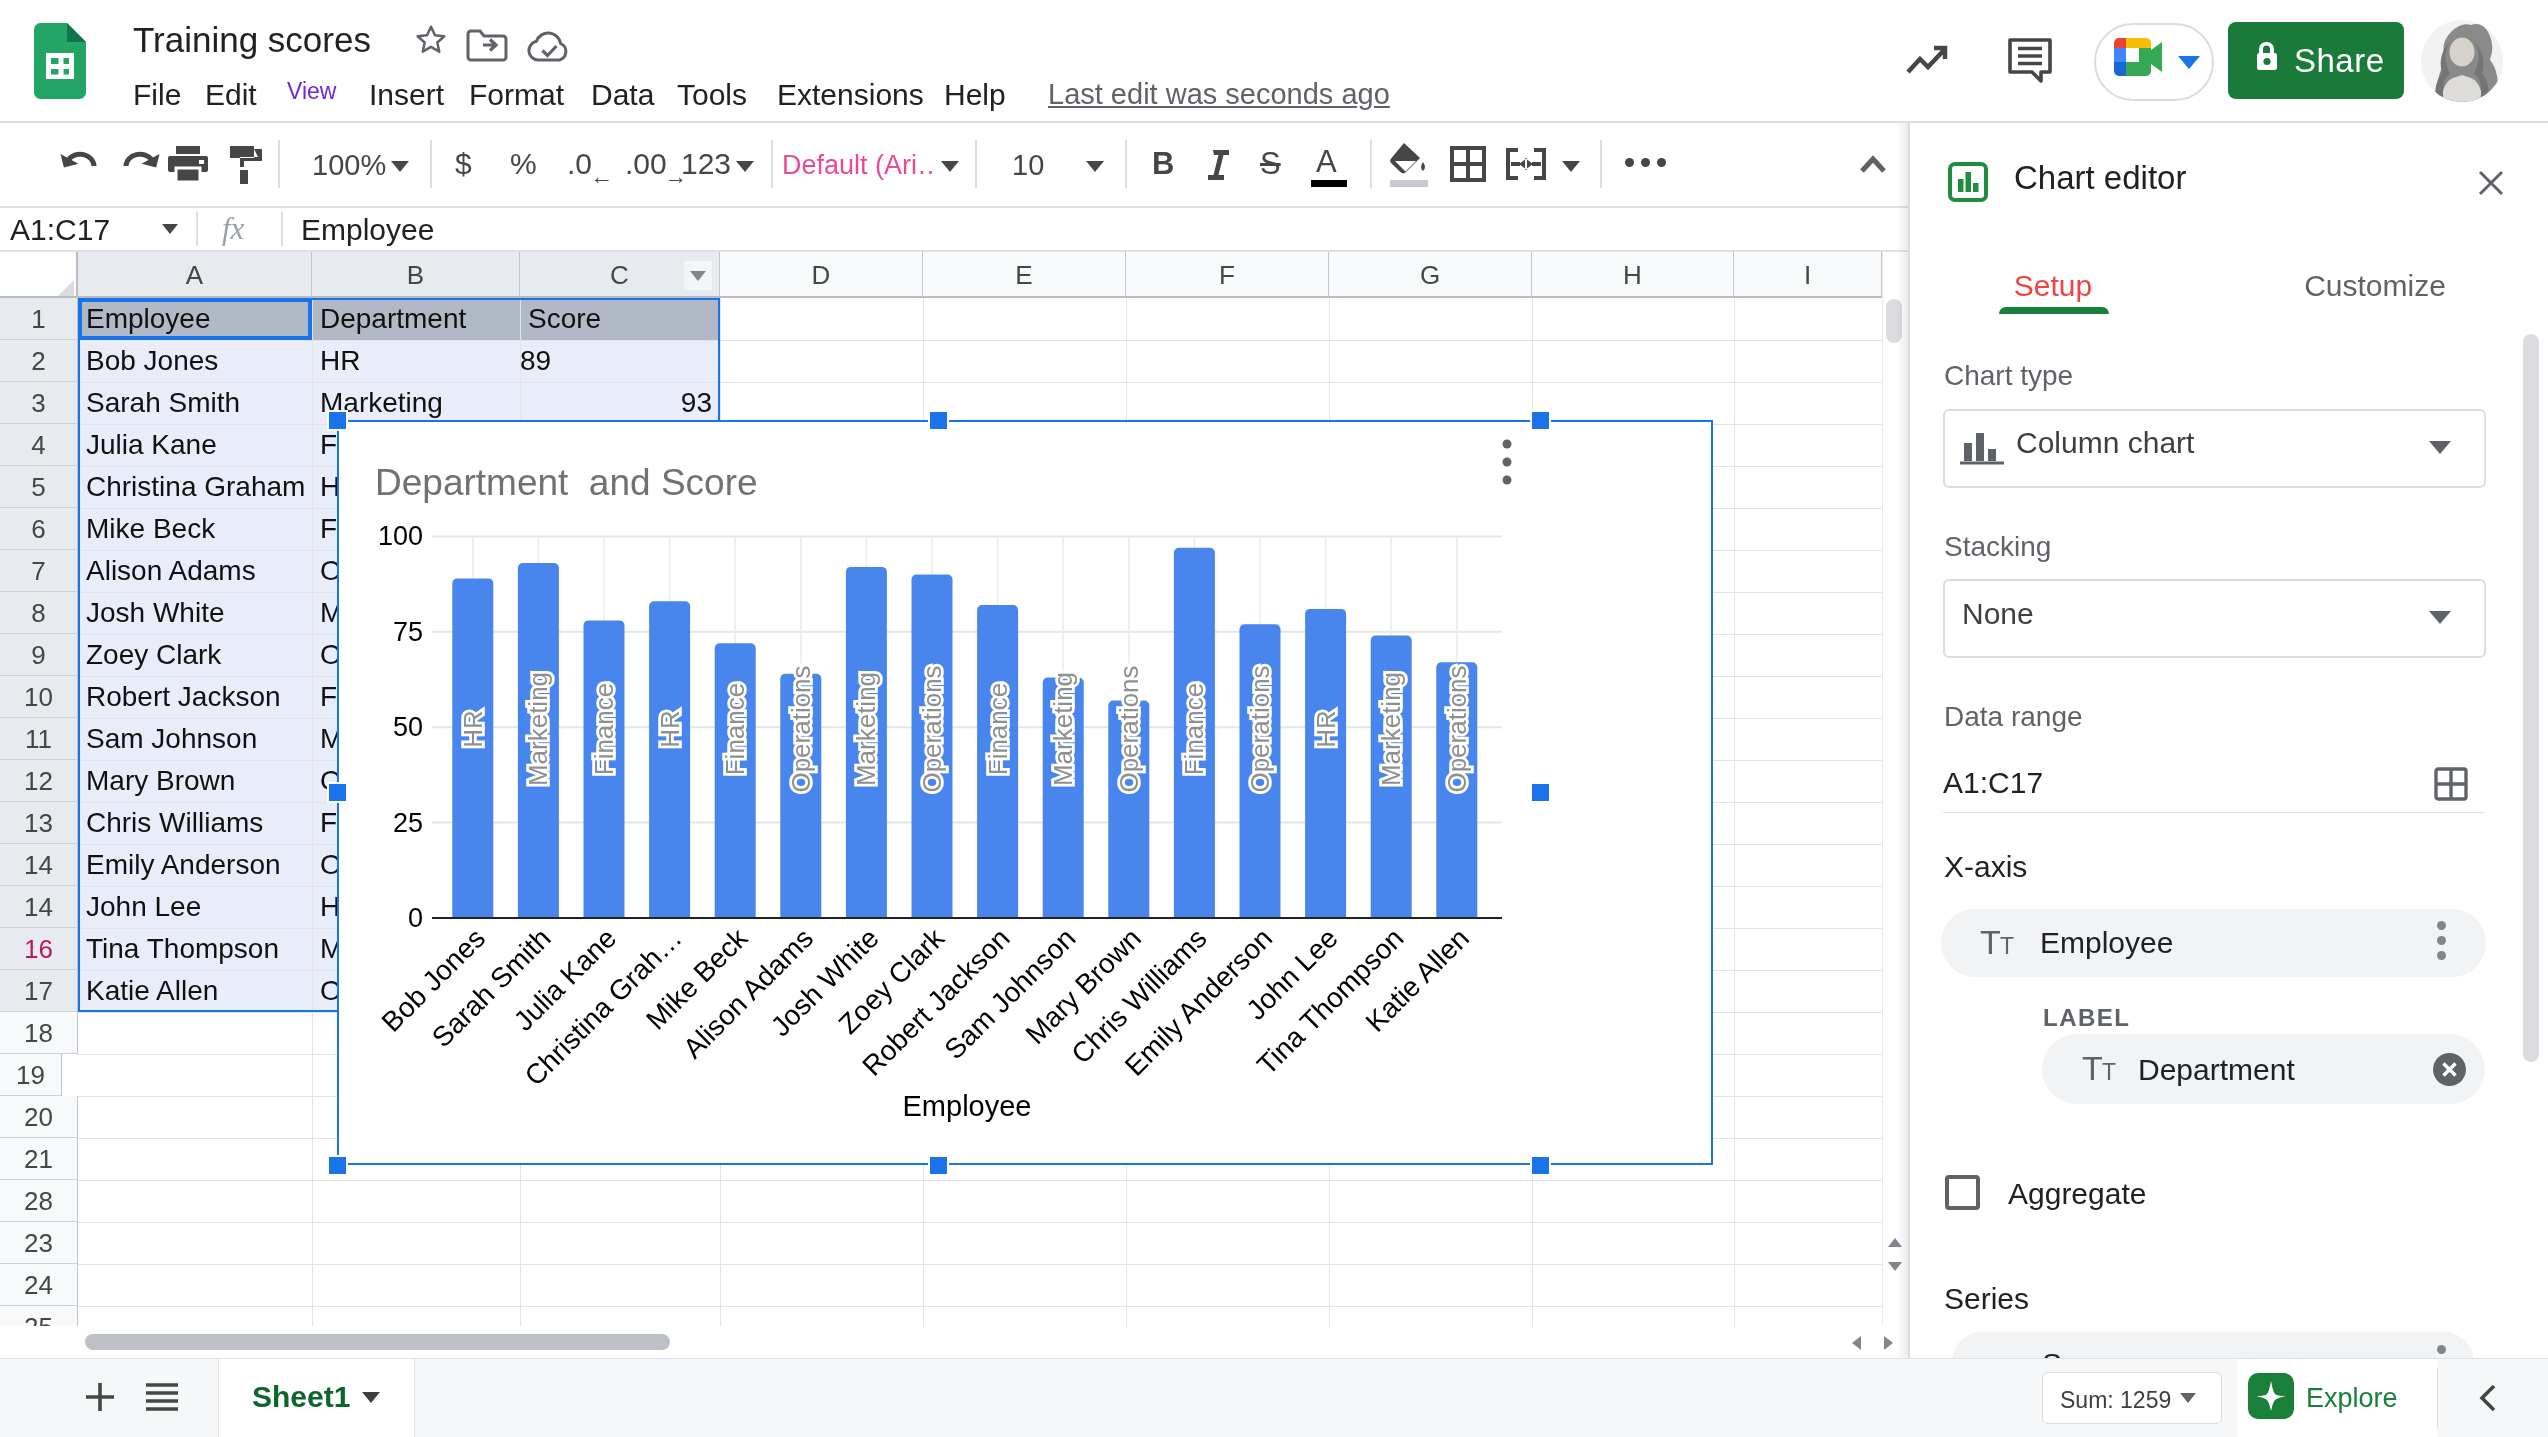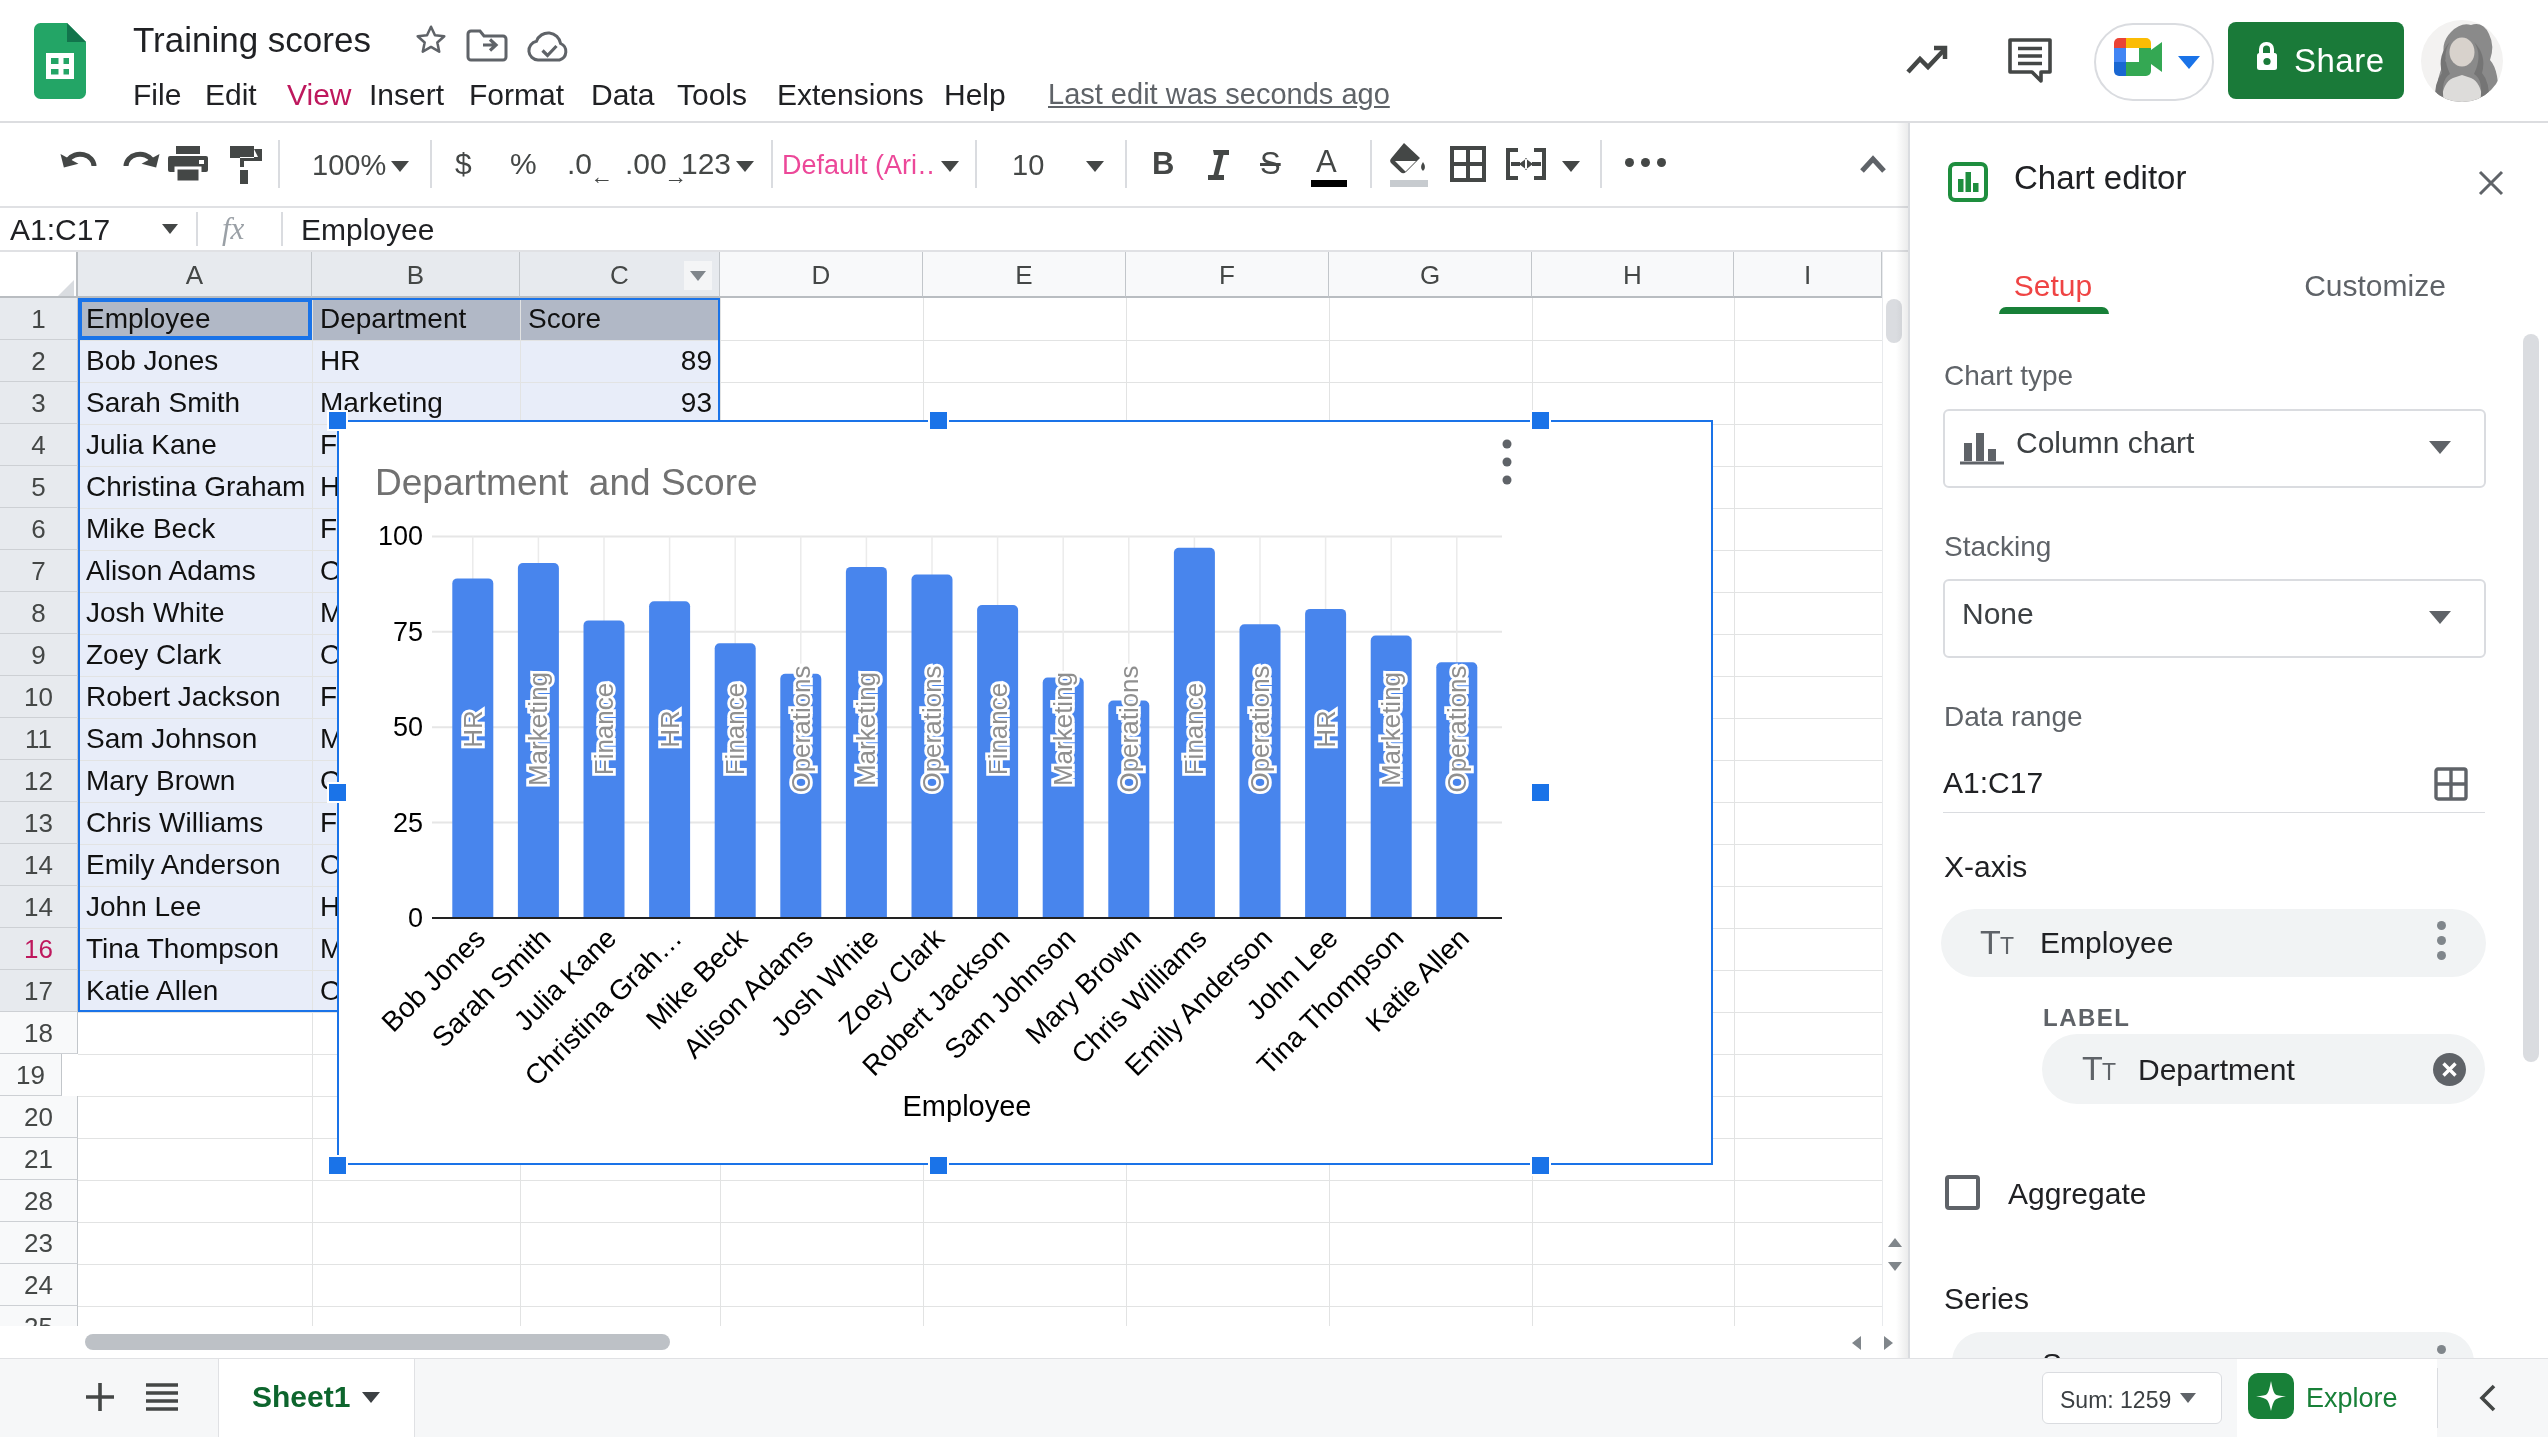--- a/index.html
+++ b/index.html
@@ -21,21 +21,21 @@
 <svg class="ic" style="left:466px;top:28px" width="42" height="34" viewBox="0 0 42 34" fill="none" stroke="#5f6368" stroke-width="3">
 <path d="M2 6 a3 3 0 0 1 3 -3 h9 l4 5 h19 a3 3 0 0 1 3 3 v18 a3 3 0 0 1 -3 3 H5 a3 3 0 0 1 -3 -3 Z"></path>
 <path d="M17 17 h11 M24 11.5 l6 5.5 -6 5.5" stroke-width="3.2"></path>
   </svg>
 <svg class="ic" style="left:527px;top:31px" width="44" height="32" viewBox="0 0 44 32" fill="none" stroke="#5f6368" stroke-width="3">
 <path d="M11 29 a9.5 9.5 0 0 1 -1.5 -18.8 A12.5 12.5 0 0 1 33.6 12.5 a8.8 8.8 0 0 1 -1.1 16.5 Z"></path>
 <path d="M15.5 19.5 l5 5 9 -9.5" stroke-width="3.2"></path>
   </svg>
 <div class="abs" style="left:133px;top:78px;font-size:30px;color:#202124">File</div>
 <div class="abs" style="left:205px;top:78px;font-size:30px;color:#202124">Edit</div>
-<div class="abs" style="left:287px;top:78px;font-size:30px;color:#be185d">View</div>
+<div class="abs" style="left:287px;top:78px;font-size:23px;color:#6d28d9">View</div>
 <div class="abs" style="left:369px;top:78px;font-size:30px;color:#202124">Insert</div>
 <div class="abs" style="left:469px;top:78px;font-size:30px;color:#202124">Format</div>
 <div class="abs" style="left:591px;top:78px;font-size:30px;color:#202124">Data</div>
 <div class="abs" style="left:677px;top:78px;font-size:30px;color:#202124">Tools</div>
 <div class="abs" style="left:777px;top:78px;font-size:30px;color:#202124">Extensions</div>
 <div class="abs" style="left:944px;top:78px;font-size:30px;color:#202124">Help</div>
 <div class="abs" style="left:1048px;top:78px;font-size:29px;color:#5f6368;text-decoration:underline">Last edit was seconds ago</div>
 <svg class="ic" style="left:1906px;top:44px" width="44" height="32" viewBox="0 0 44 32" fill="none" stroke="#444746" stroke-width="4.5">
 <path d="M2 28 L14 15 l8 8 L38 6"></path>
     <path d="M28 4 h11 v11" stroke-width="4.5"></path>
@@ -235,21 +235,21 @@
 <div class="abs" style="left:78px;top:970px;width:1804px;height:1px;background:#e2e3e3"></div>
 <div class="abs" style="left:78px;top:1012px;width:1804px;height:1px;background:#e2e3e3"></div>
 <div class="abs" style="left:78px;top:1054px;width:1804px;height:1px;background:#e2e3e3"></div>
 <div class="abs" style="left:78px;top:46px;width:642px;height:714px;border:2px solid #1a73e8"></div>
 <div class="abs" style="left:78px;top:46px;width:234px;height:42px;border:4px solid #1a73e8"></div>
 <div class="abs" style="left:86px;top:46px;width:220px;height:42px;font-size:28px;line-height:42px;color:#111">Employee</div>
 <div class="abs" style="left:320px;top:46px;width:200px;height:42px;font-size:28px;line-height:42px;color:#111">Department</div>
 <div class="abs" style="left:528px;top:46px;width:180px;height:42px;font-size:28px;line-height:42px;color:#111">Score</div>
 <div class="abs" style="left:86px;top:88px;width:225px;height:42px;font-size:28px;line-height:42px;color:#111;white-space:nowrap;overflow:hidden">Bob Jones</div>
 <div class="abs" style="left:320px;top:88px;width:199px;height:42px;font-size:28px;line-height:42px;color:#111;white-space:nowrap">HR</div>
-<div class="abs" style="left:520px;top:88px;width:192px;height:42px;font-size:28px;line-height:42px;color:#111;text-align:right">89</div>
+<div class="abs" style="left:520px;top:88px;width:192px;height:42px;font-size:28px;line-height:42px;color:#111;">89</div>
 <div class="abs" style="left:86px;top:130px;width:225px;height:42px;font-size:28px;line-height:42px;color:#111;white-space:nowrap;overflow:hidden">Sarah Smith</div>
 <div class="abs" style="left:320px;top:130px;width:199px;height:42px;font-size:28px;line-height:42px;color:#111;white-space:nowrap">Marketing</div>
 <div class="abs" style="left:520px;top:130px;width:192px;height:42px;font-size:28px;line-height:42px;color:#111;text-align:right">93</div>
 <div class="abs" style="left:86px;top:172px;width:225px;height:42px;font-size:28px;line-height:42px;color:#111;white-space:nowrap;overflow:hidden">Julia Kane</div>
 <div class="abs" style="left:320px;top:172px;width:199px;height:42px;font-size:28px;line-height:42px;color:#111;white-space:nowrap">F</div>
 <div class="abs" style="left:86px;top:214px;width:225px;height:42px;font-size:28px;line-height:42px;color:#111;white-space:nowrap;overflow:hidden">Christina Graham</div>
 <div class="abs" style="left:320px;top:214px;width:199px;height:42px;font-size:28px;line-height:42px;color:#111;white-space:nowrap">H</div>
 <div class="abs" style="left:86px;top:256px;width:225px;height:42px;font-size:28px;line-height:42px;color:#111;white-space:nowrap;overflow:hidden">Mike Beck</div>
 <div class="abs" style="left:320px;top:256px;width:199px;height:42px;font-size:28px;line-height:42px;color:#111;white-space:nowrap">F</div>
 <div class="abs" style="left:86px;top:298px;width:225px;height:42px;font-size:28px;line-height:42px;color:#111;white-space:nowrap;overflow:hidden">Alison Adams</div>

